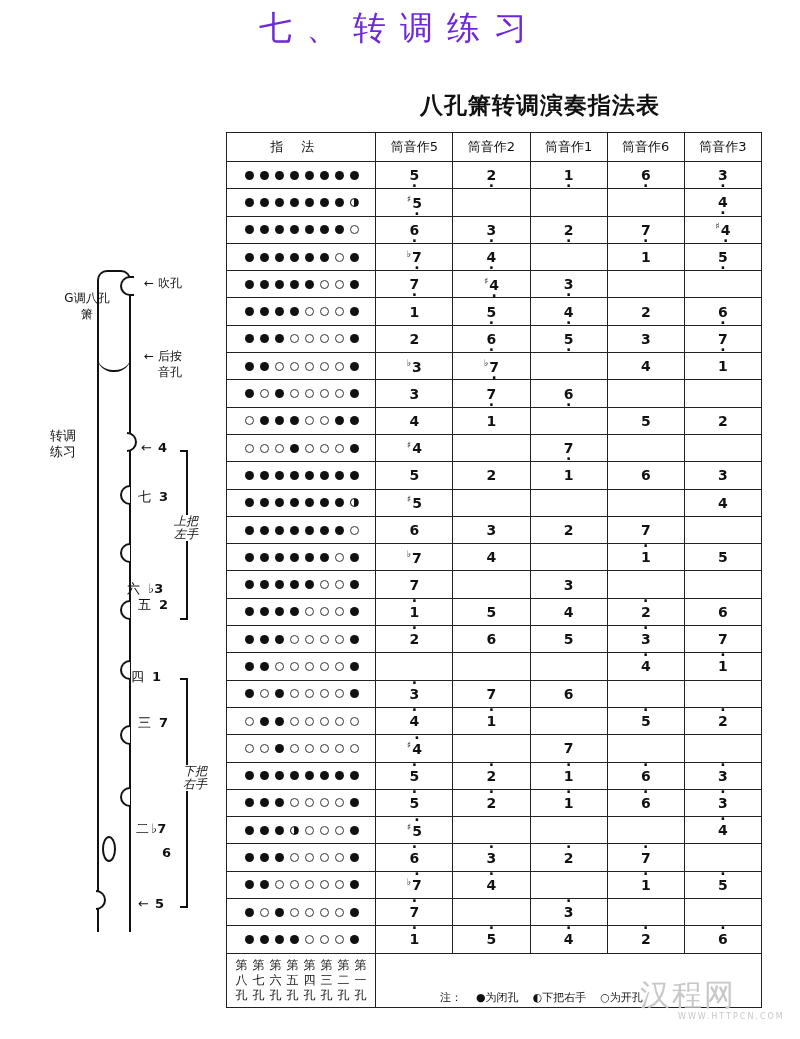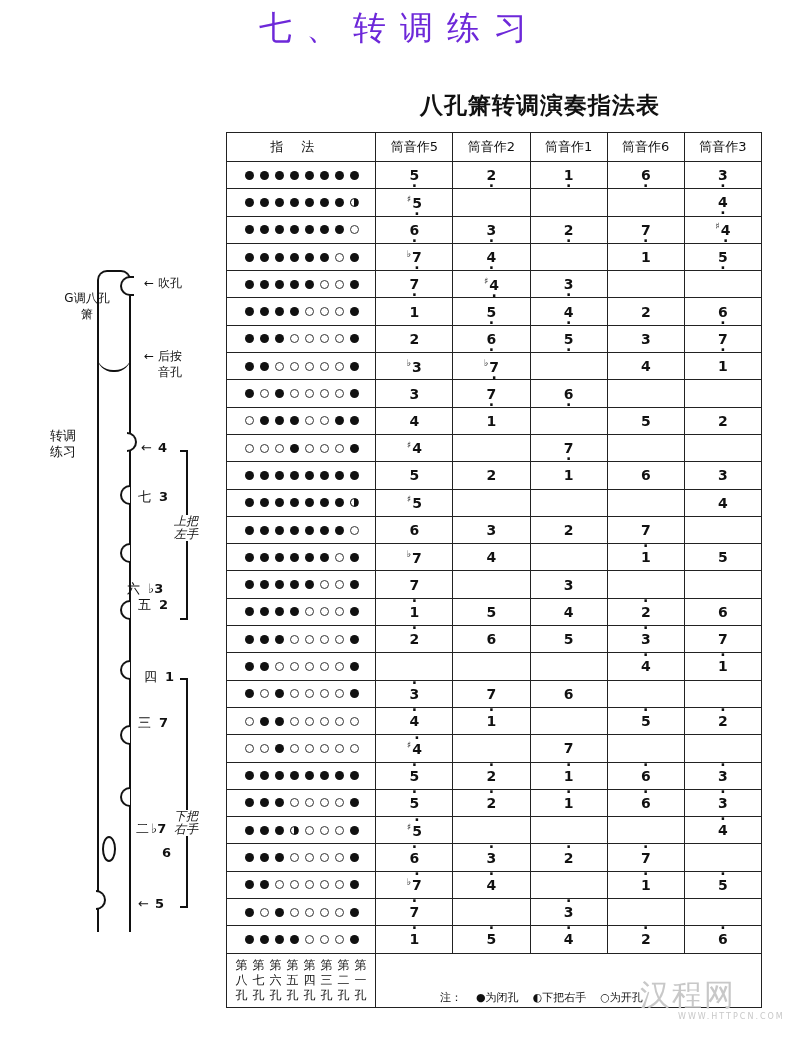--- a/index.html
+++ b/index.html
@@ -111,30 +111,30 @@
 
   <div class="flute-label" style="left:44px; top:30px; width:52px; text-align:center;margin-left:17px;">G调八孔箫</div>
   <div class="flute-label" style="left:144px; top:15px;">← <span>吹孔</span></div>
   <div class="flute-label" style="left:144px; top:88px; width:60px;">← <span style="display:inline-block; width:28px; vertical-align:top;">后按音孔</span></div>
   <div class="flute-label" style="left:50px; top:168px; width:30px; font-size:13px;">转调练习</div>
 
   <div class="hole-label" style="left:141px; top:180px;"><span class="arrow">←</span><span>4</span></div>
   <div class="hole-label" style="left:138px; top:228px;"><span class="cn">七</span><span>3</span></div>
   <div class="hole-label" style="left:127px; top:290px;margin-top:30px;"><span class="cn">六</span><span>♭3</span></div>
   <div class="hole-label" style="left:138px; top:336px;"><span class="cn">五</span><span>2</span></div>
-  <div class="hole-label" style="left:144px; top:408px;"><span class="cn">四</span><span>1</span></div>
+  <div class="hole-label" style="left:131px; top:408px;"><span class="cn">四</span><span>1</span></div>
   <div class="hole-label" style="left:138px; top:454px;"><span class="cn">三</span><span>7</span></div>
   <div class="hole-label" style="left:136px; top:560px;"><span class="cn" style="margin-right:2px;">二</span><span>♭7</span></div>
   <div class="hole-label" style="left:162px; top:585px;"><span>6</span></div>
   <div class="hole-label" style="left:138px; top:636px;"><span class="arrow">←</span><span>5</span></div>
 
   <div class="bracket" style="left:180px; top:190px; height:166px;"></div>
   <div class="hand-label" style="left:174px; top:255px; width:30px; background:#fff;">上把左手</div>
   <div class="bracket" style="left:180px; top:418px; height:226px;"></div>
-  <div class="hand-label" style="left:174px; top:505px; width:30px; background:#fff;margin-top:45px;">下把右手</div>
+  <div class="hand-label" style="left:183px; top:505px; width:30px; background:#fff;">下把右手</div>
 </div>
 
 <table class="fingering-table">
   <thead>
     <tr>
       <th class="col-fing fingering-head">指法</th>
       <th class="col-note">筒音作5</th>
       <th class="col-note">筒音作2</th>
       <th class="col-note">筒音作1</th>
       <th class="col-note">筒音作6</th>

